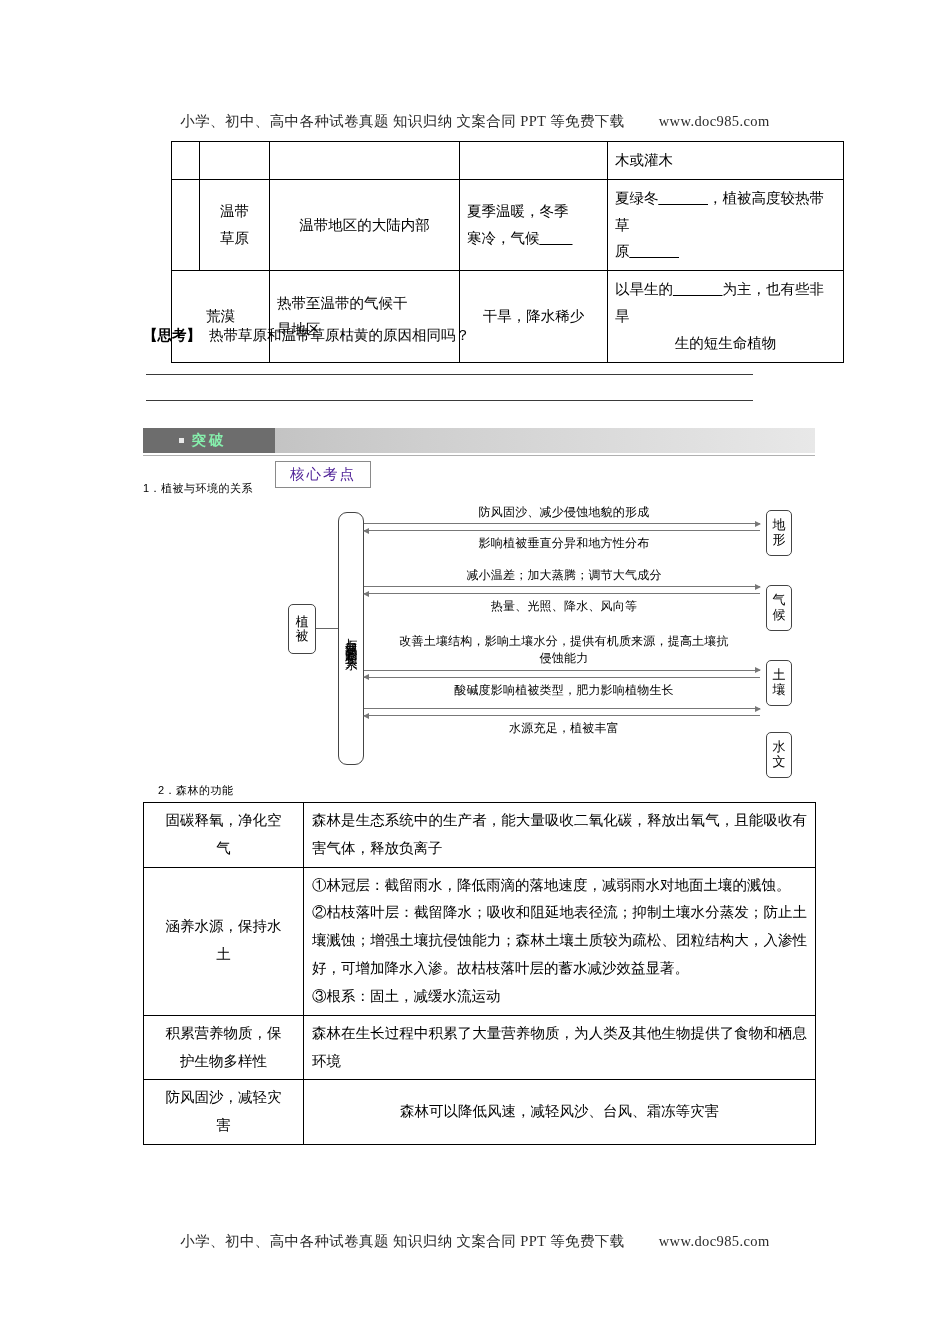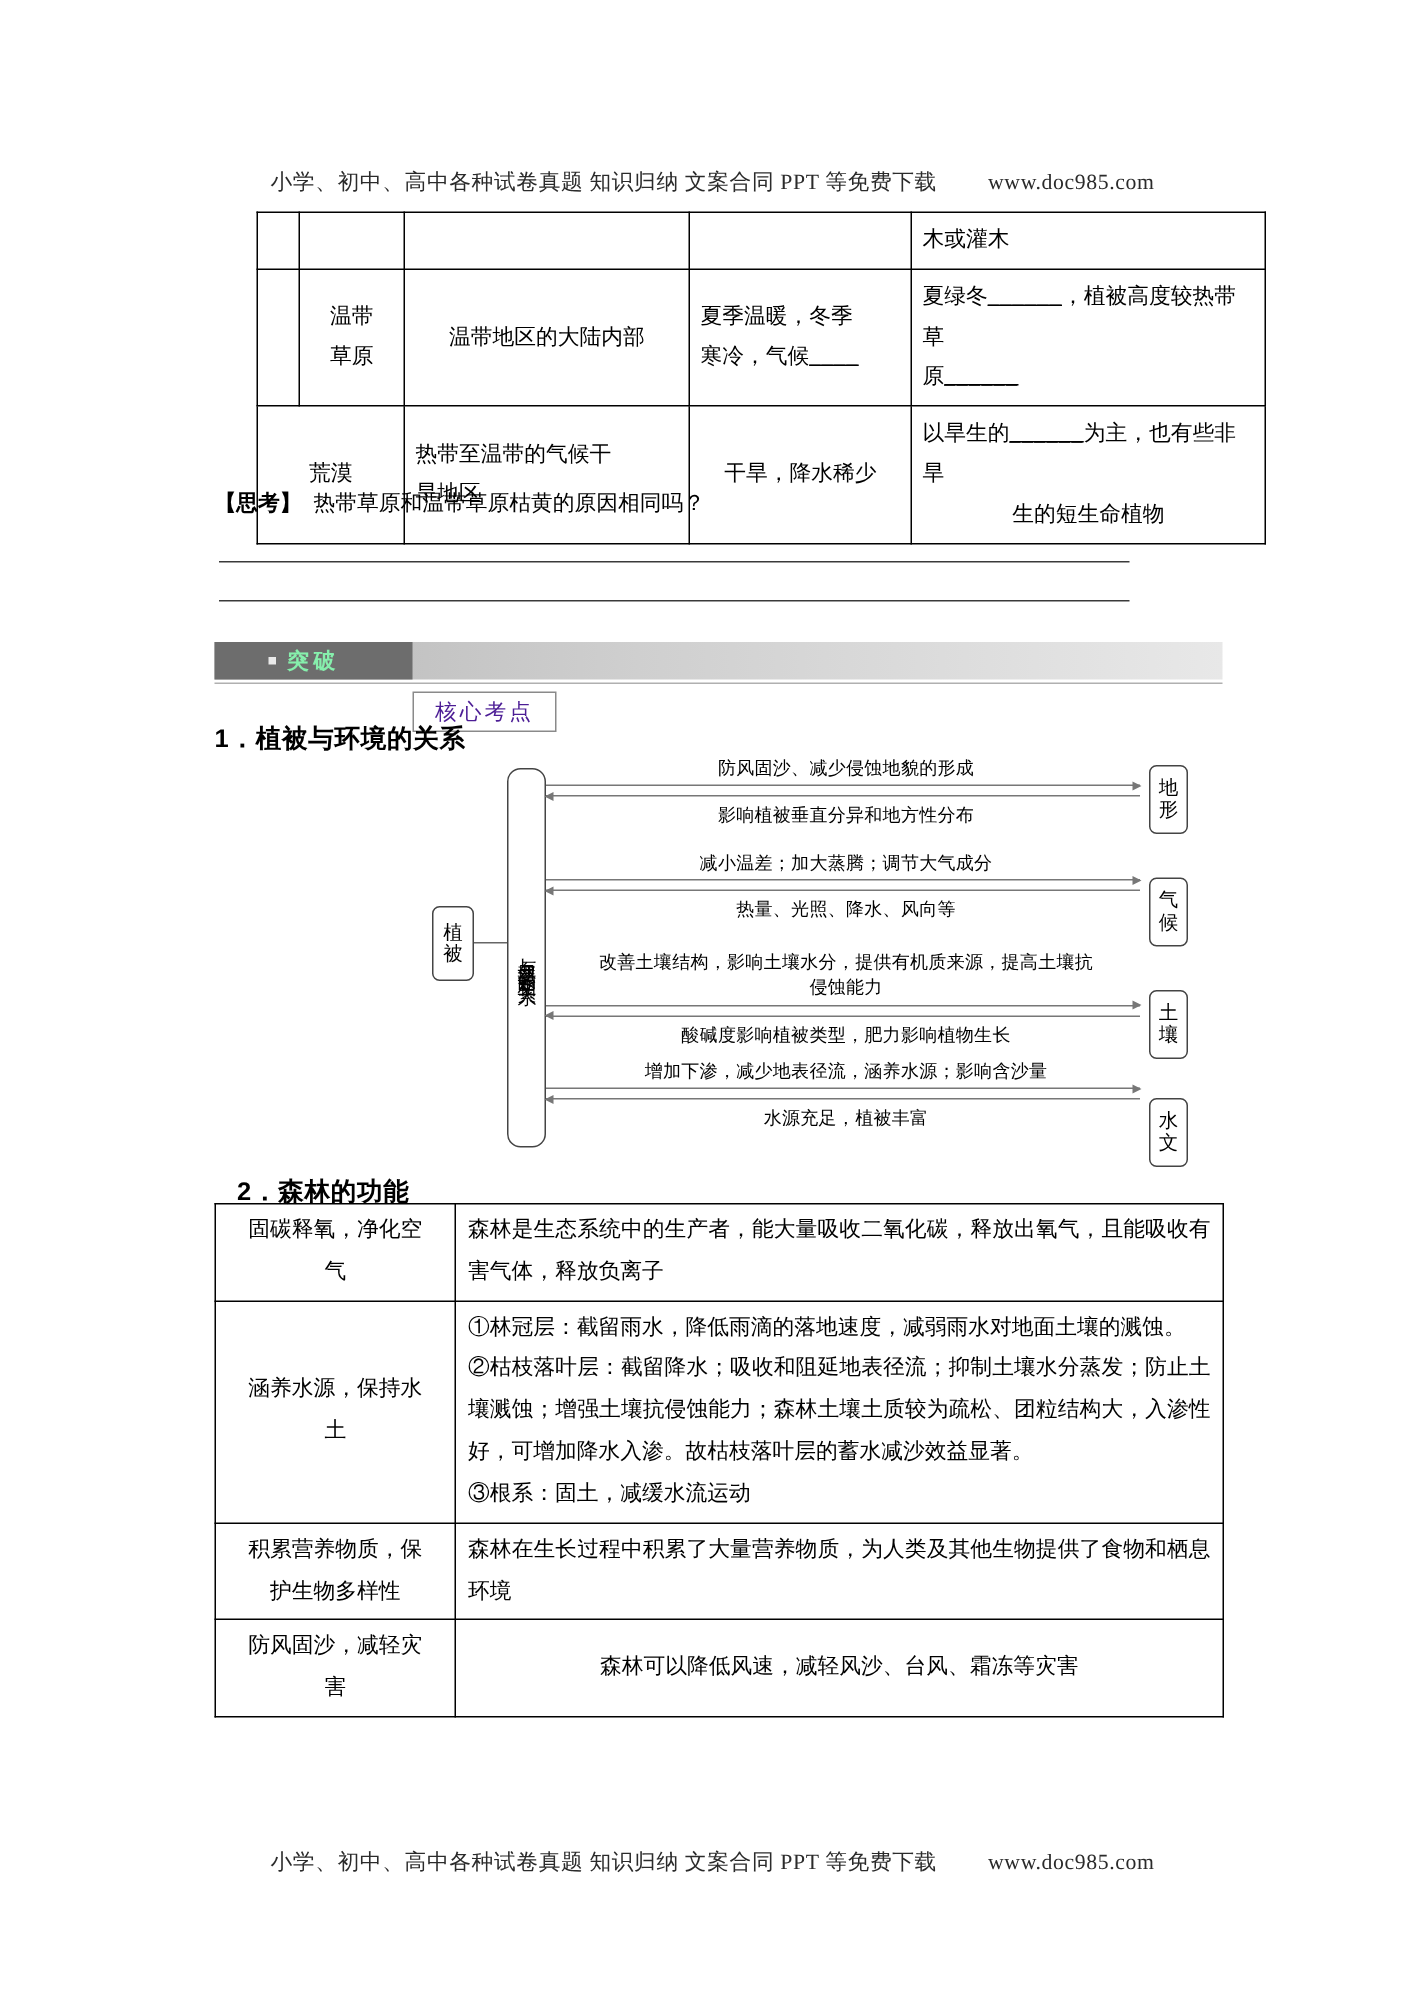--- a/index.html
+++ b/index.html
@@ -109,22 +109,22 @@
     margin-top: 35px;
   }
   .banner-underline {
     position: absolute; left: 143px; top: 455px;
     width: 672px; border-bottom: 1px solid #b0b0b0;
   }
 
   
   .sec-head {
     position: absolute;
-    font-size: 17px;
-    font-weight: bold;
+    font-size: 11px;
+    font-weight: normal;
     font-family: "Liberation Sans", sans-serif;
     letter-spacing: .5px;
   }
   #sec-head-1 { left: 143px; top: 481px; }
   #sec-head-2 { left: 158px; top: 783px; }
 
   
   #relation-diagram {
     position: absolute;
     left: 143px; top: 500px;
@@ -341,21 +341,20 @@
         <div class="arrow-line arrow-left"></div>
       </div>
       <div class="txt-bot">酸碱度影响植被类型，肥力影响植物生长</div>
     </div>
     <div class="elem-box" style="top:160px">
       <span>土</span>
       <span>壤</span>
     </div>
 
     <div class="agroup" style="top:206px">
-      <div class="txt-top txt-wrap" style="width:300px;margin:0 auto">增加下渗，减少地表径流，涵养水源；影响含沙量</div>
       <div class="arrow-row">
         <div class="arrow-line arrow-right"></div>
         <div class="arrow-line arrow-left"></div>
       </div>
       <div class="txt-bot">水源充足，植被丰富</div>
     </div>
     <div class="elem-box" style="top:232px">
       <span>水</span>
       <span>文</span>
     </div>

